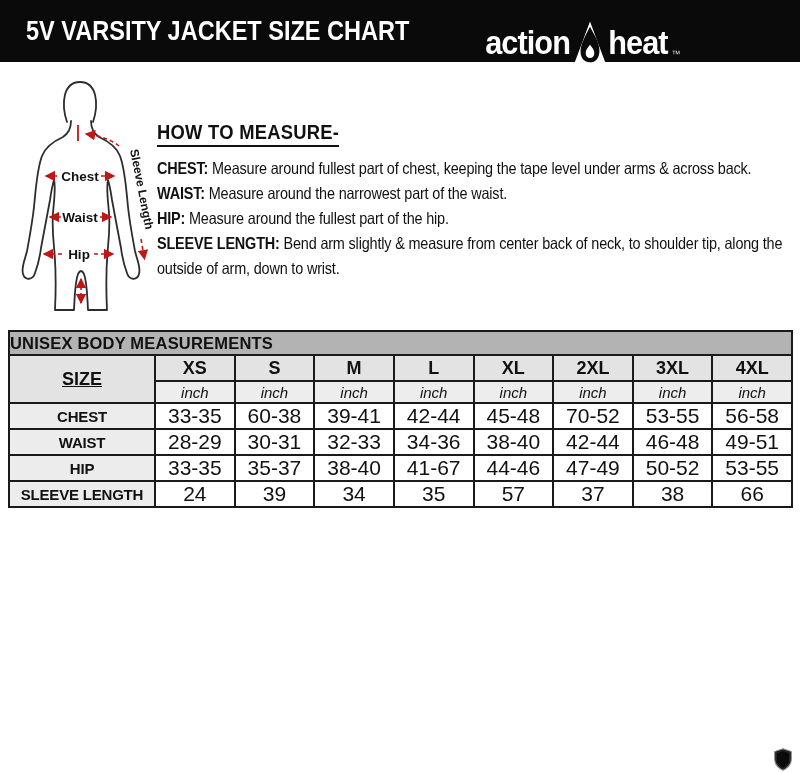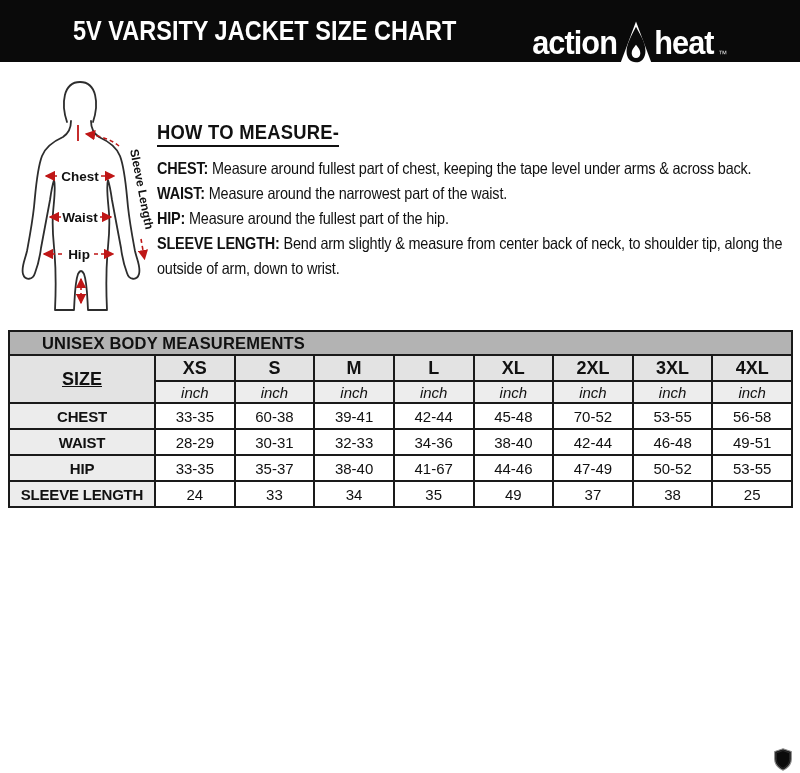--- a/index.html
+++ b/index.html
@@ -3,21 +3,21 @@
 <meta charset="utf-8">
 <style>
   * { margin:0; padding:0; box-sizing:border-box; }
   html,body { width:800px; height:773px; background:#fff; overflow:hidden;
               font-family:"Liberation Sans", sans-serif; }
   .page { position:relative; width:800px; height:773px; background:#fff; }
 
   
   .topbar { position:absolute; left:0; top:0; width:800px; height:62px;
             background:#0a0a0a; display:flex; align-items:center;
-            justify-content:center; padding:0 26px; }
+            justify-content:flex-start; padding:0 26px; }
   .topbar h1 { color:#fff; font-size:28px; font-weight:bold; letter-spacing:0;
                white-space:nowrap; transform:scaleX(0.84); transform-origin:left center; }
   .brand { display:flex; align-items:flex-end; color:#fff;margin-top:22px; }
   .brand .word { font-size:33px; font-weight:bold; letter-spacing:-1px; line-height:44px;
                  transform:scaleX(0.93); }
   .brand svg { width:36px; height:46px; margin:0 -2px -1px -2px; }
   .brand .tm { font-size:9px; line-height:9px; margin:0 0 6px 2px; color:#ddd; }
 
   
   .figure { position:absolute; left:8px; top:76px; width:155px; height:236px; }
@@ -39,27 +39,27 @@
   .howto .lbl { font-weight:bold; }
 
   
   .size-table { position:absolute; left:8px; top:330px; width:785px;
                 border-collapse:collapse; table-layout:fixed;
                 border:2px solid #1a1a1a; color:#111; }
   .size-table th, .size-table td { border:2px solid #1a1a1a; text-align:center;
                                    vertical-align:middle; overflow:hidden; }
   .size-table col.c0 { width:146px; }
   .title-cell { background:#b3b3b3; text-align:left !important; height:24px;
-                font-size:16.5px; font-weight:bold; padding-left:32px; letter-spacing:0.2px; }
+                font-size:16.5px; font-weight:bold; letter-spacing:0.2px; }
   .size-head  { background:#e3e3e3; font-size:18px; font-weight:bold;text-decoration:underline; }
   .sizes-row th { background:#e3e3e3; font-size:18px; font-weight:bold; height:26px; }
   .unit-row td { background:#ededed; font-size:15px; font-style:italic; height:22px; }
   .data-row th { background:#ececec; font-size:15px; font-weight:bold;
                  height:26px; letter-spacing:-0.2px; }
-  .data-row td { background:#fff; font-size:15px; }
+  .data-row td { background:#fff; font-size:21px; }
 
   
   .shield { position:absolute; left:773px; top:748px; width:20px; height:23px; }
 </style>
 </head>
 <body>
 
 <div class="page">
 
   <header class="topbar">
@@ -184,27 +184,27 @@
         <td>38-40</td>
         <td>41-67</td>
         <td>44-46</td>
         <td>47-49</td>
         <td>50-52</td>
         <td>53-55</td>
       </tr>
       <tr class="data-row">
         <th>SLEEVE LENGTH</th>
         <td>24</td>
-        <td>33</td>
+        <td>39</td>
         <td>34</td>
         <td>35</td>
-        <td>49</td>
+        <td>57</td>
         <td>37</td>
         <td>38</td>
-        <td>25</td>
+        <td>66</td>
       </tr>
     </tbody>
   </table>
 
   <svg class="shield" viewBox="0 0 20 23">
     <path d="M10,0.8 L18.3,3.6 V11 C18.3,16.4 14.9,19.9 10,22.2 C5.1,19.9 1.7,16.4 1.7,11 V3.6 Z" fill="#161616" stroke="#8d8d8d" stroke-width="1.1"></path>
     <path d="M10,2.6 L16.6,4.9 V10.9 C16.6,15.2 13.9,18.2 10,20.3 C6.1,18.2 3.4,15.2 3.4,10.9 V4.9 Z" fill="#0b0b0b" stroke="#3c3c3c" stroke-width="0.6"></path>
   </svg>
 
 </div>

